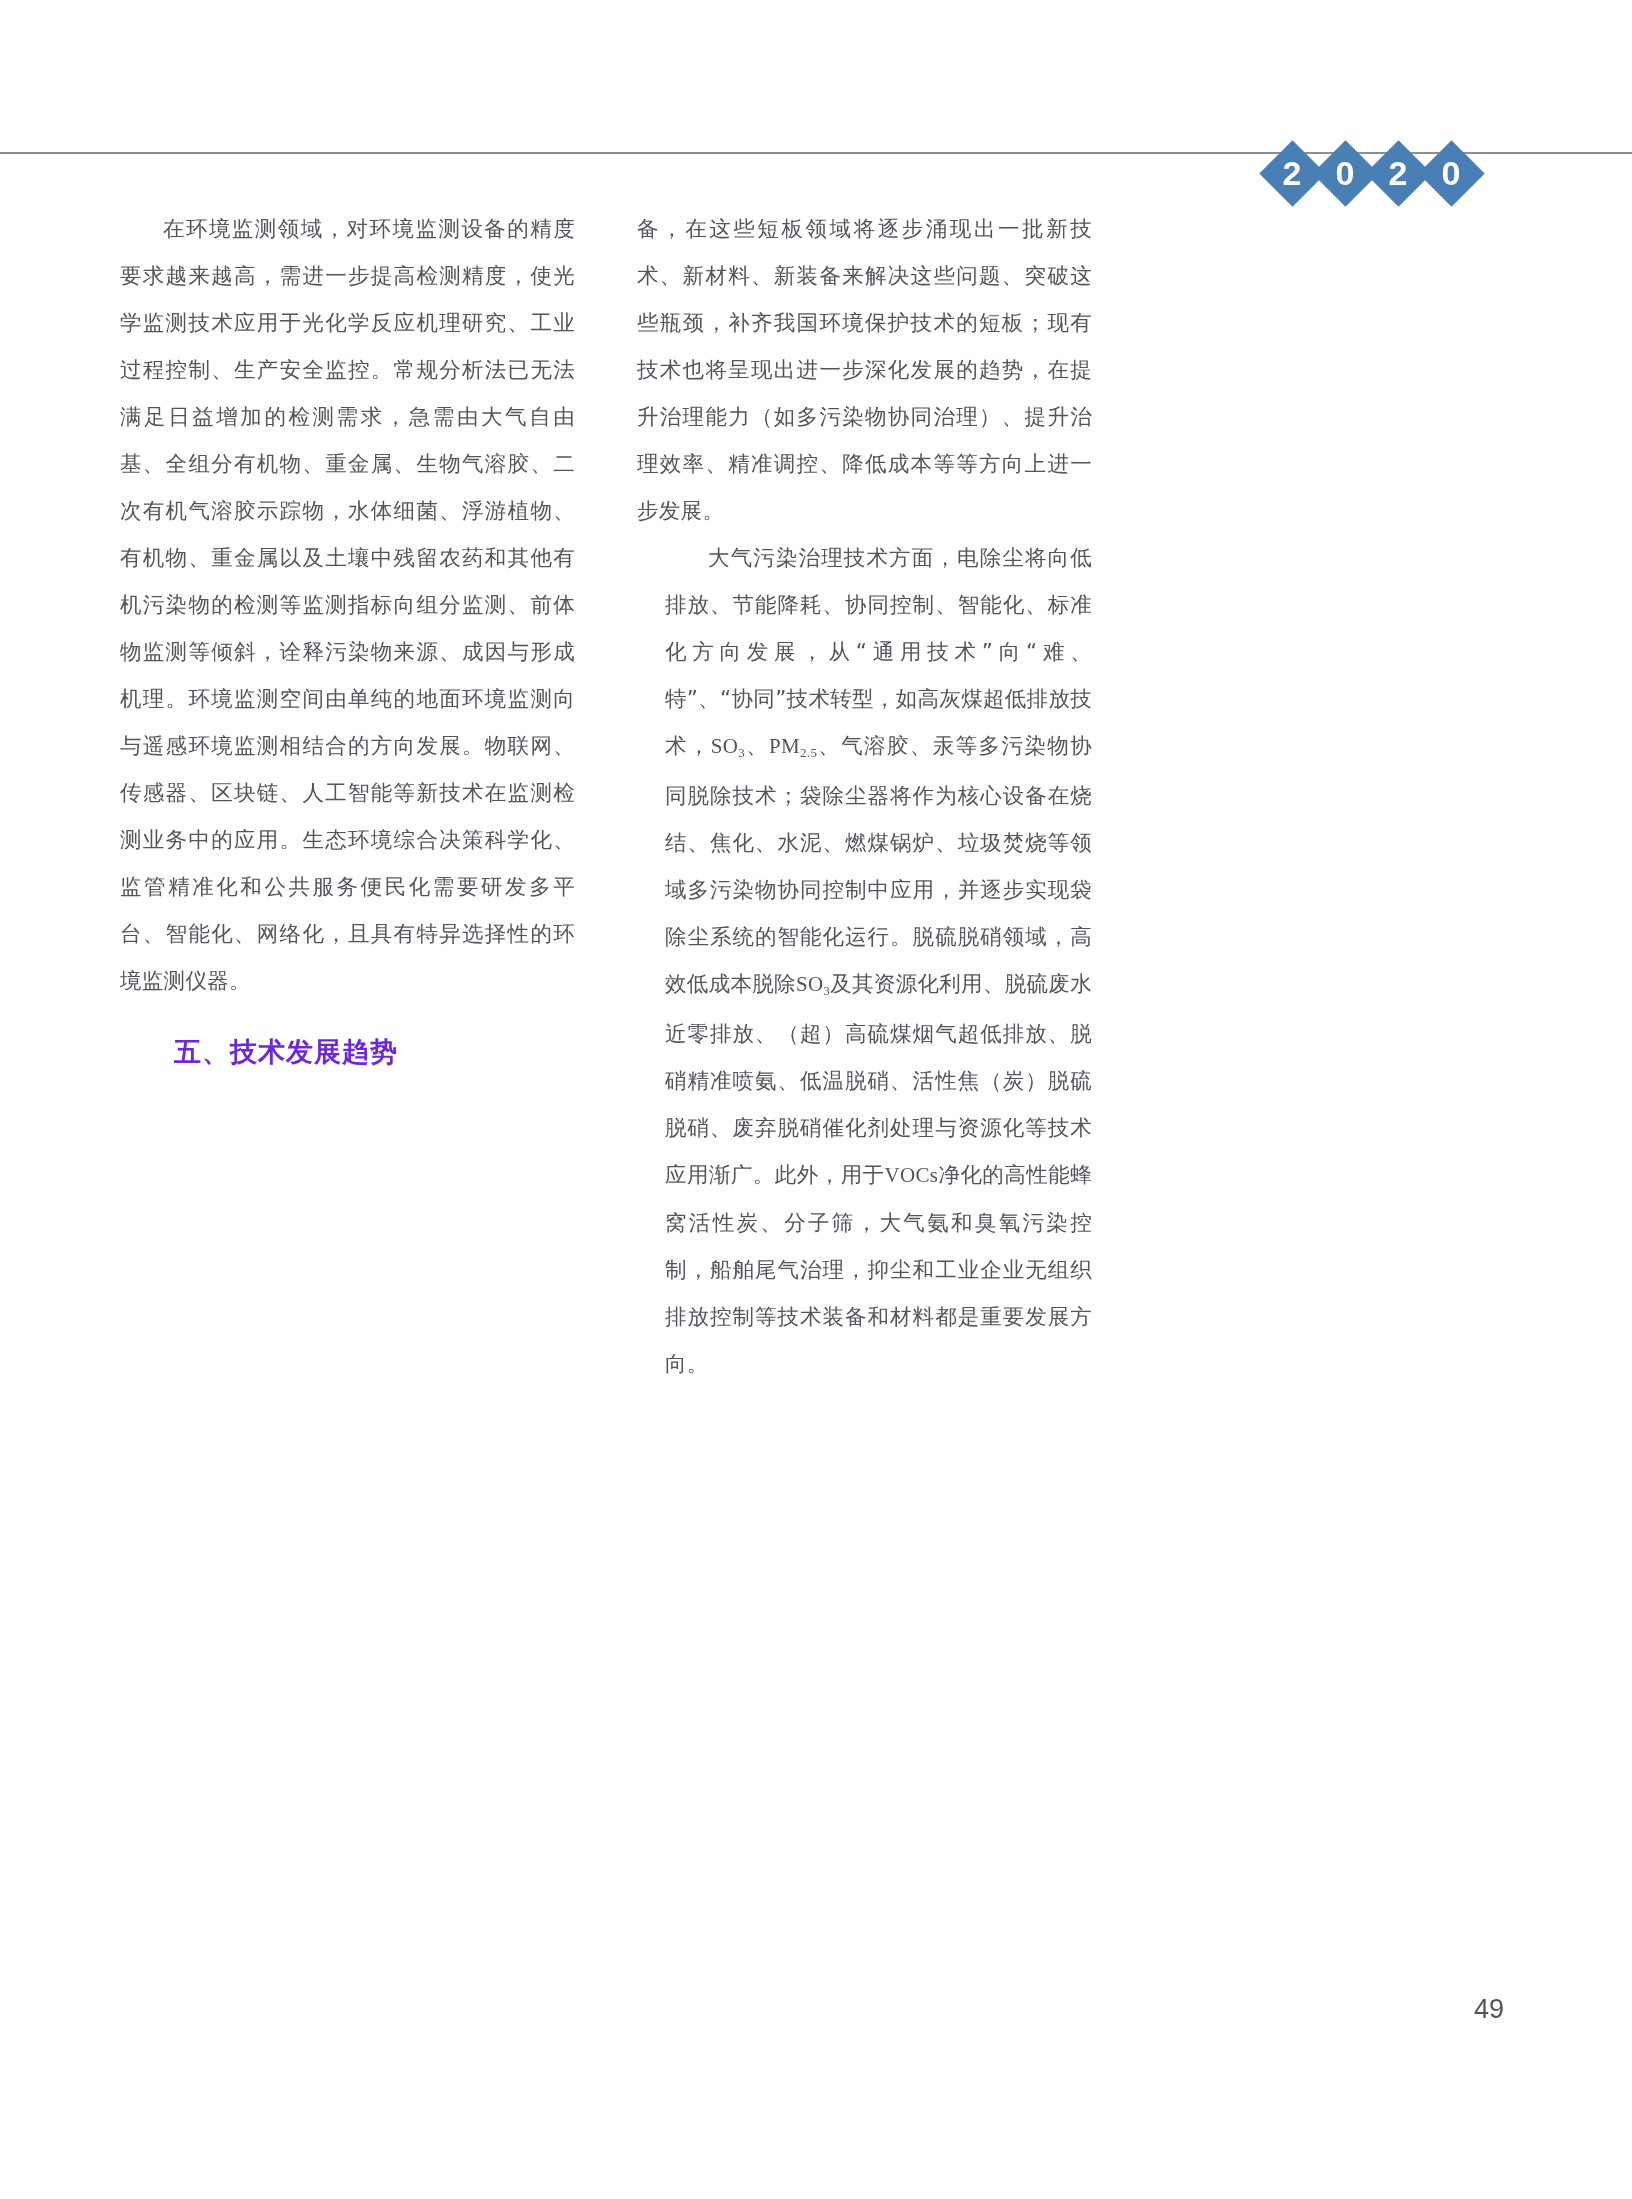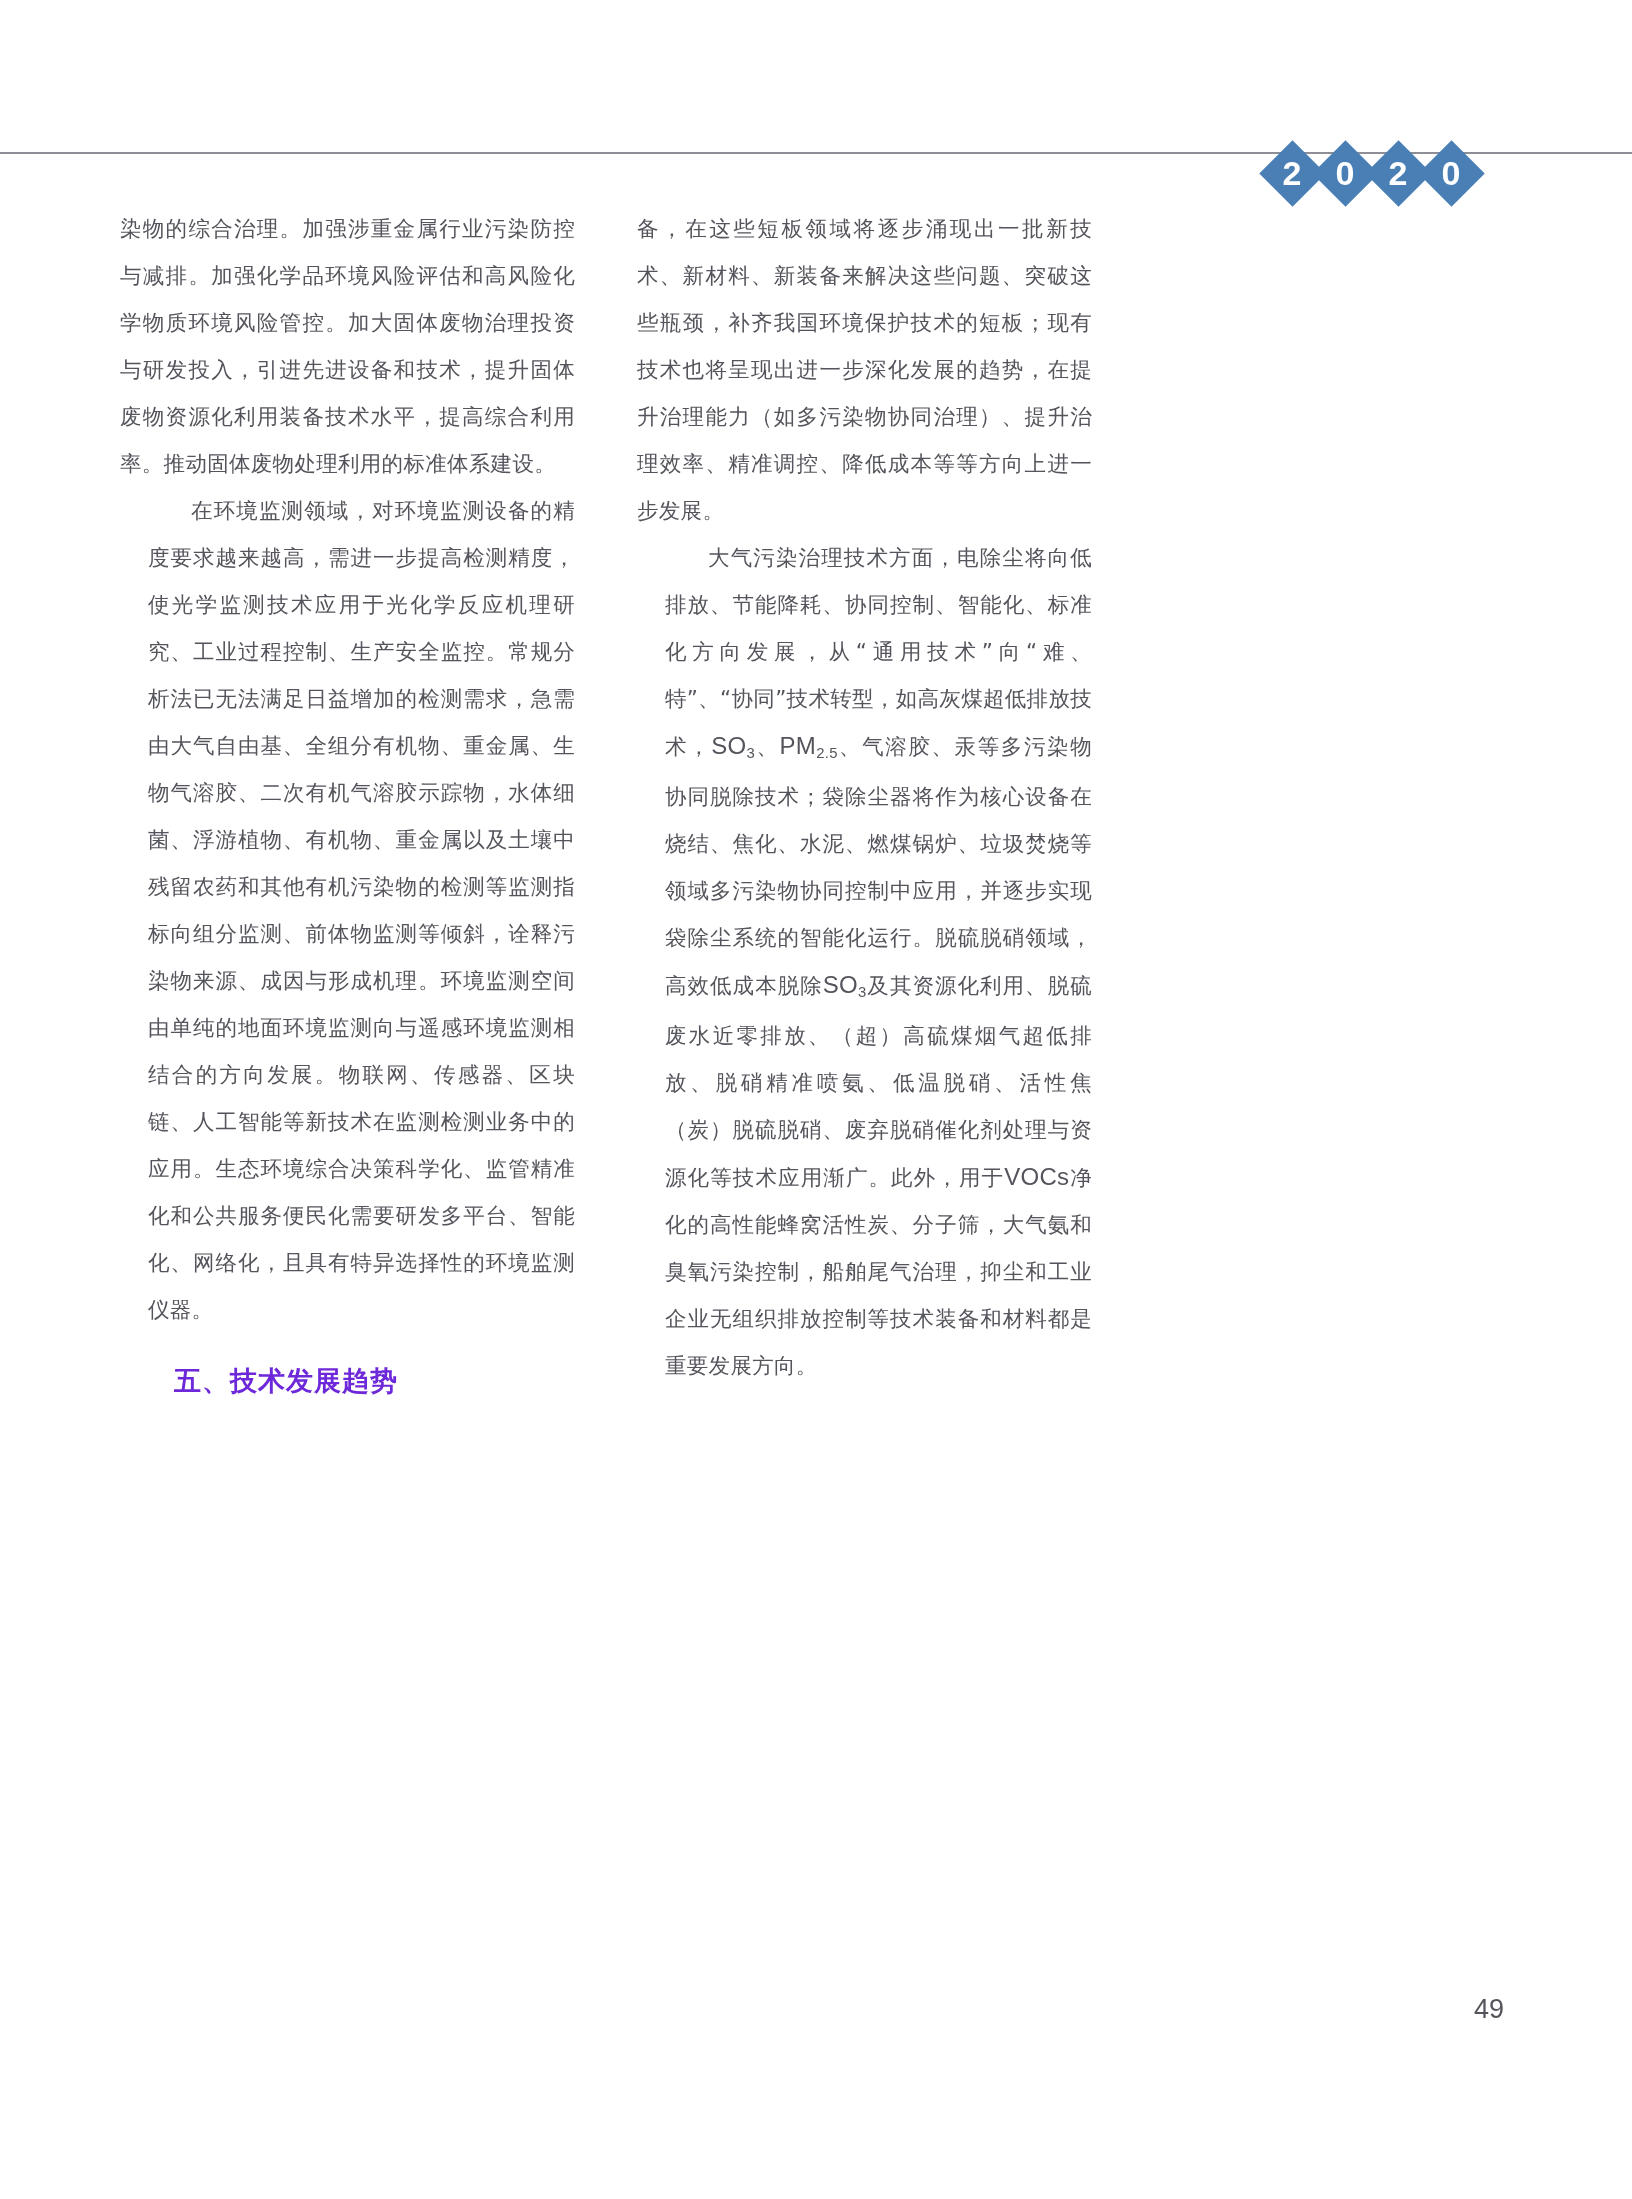--- a/index.html
+++ b/index.html
@@ -118,22 +118,22 @@
     font-weight: bold;
     font-size: 27px;
     line-height: 47px;
     letter-spacing: 1px;
     text-indent: 2em;
     text-align: left;
   }
 
   
   .chem {
-    font-family: Liberation Sans, sans-serif;
-    font-size: 24px;
+    font-family: Liberation Serif, serif;
+    font-size: 21px;
   }
   .chem sub {
     font-size: 0.62em;
     vertical-align: baseline;
     position: relative;
     top: 0.30em;
   }
 
   
   .page-number {
@@ -170,21 +170,20 @@
       <div class="diamond">
         <span class="shape"></span>
         <span class="digit">0</span>
       </div>
     </div>
   </div>
 
   <div class="columns">
 
     <div class="col">
-      <p>染物的综合治理。加强涉重金属行业污染防控与减排。加强化学品环境风险评估和高风险化学物质环境风险管控。加大固体废物治理投资与研发投入，引进先进设备和技术，提升固体废物资源化利用装备技术水平，提高综合利用率。推动固体废物处理利用的标准体系建设。</p>
       <p class="indent">在环境监测领域，对环境监测设备的精度要求越来越高，需进一步提高检测精度，使光学监测技术应用于光化学反应机理研究、工业过程控制、生产安全监控。常规分析法已无法满足日益增加的检测需求，急需由大气自由基、全组分有机物、重金属、生物气溶胶、二次有机气溶胶示踪物，水体细菌、浮游植物、有机物、重金属以及土壤中残留农药和其他有机污染物的检测等监测指标向组分监测、前体物监测等倾斜，诠释污染物来源、成因与形成机理。环境监测空间由单纯的地面环境监测向与遥感环境监测相结合的方向发展。物联网、传感器、区块链、人工智能等新技术在监测检测业务中的应用。生态环境综合决策科学化、监管精准化和公共服务便民化需要研发多平台、智能化、网络化，且具有特异选择性的环境监测仪器。</p>
       <h2 class="section-heading">五、技术发展趋势</h2>
     </div>
 
     <div class="col">
       <p>备，在这些短板领域将逐步涌现出一批新技术、新材料、新装备来解决这些问题、突破这些瓶颈，补齐我国环境保护技术的短板；现有技术也将呈现出进一步深化发展的趋势，在提升治理能力（如多污染物协同治理）、提升治理效率、精准调控、降低成本等等方向上进一步发展。</p>
       <p class="indent">大气污染治理技术方面，电除尘将向低排放、节能降耗、协同控制、智能化、标准化方向发展，从“通用技术”向“难、特”、“协同”技术转型，如高灰煤超低排放技术，<span class="chem">SO<sub>3</sub></span>、<span class="chem">PM<sub>2.5</sub></span>、气溶胶、汞等多污染物协同脱除技术；袋除尘器将作为核心设备在烧结、焦化、水泥、燃煤锅炉、垃圾焚烧等领域多污染物协同控制中应用，并逐步实现袋除尘系统的智能化运行。脱硫脱硝领域，高效低成本脱除<span class="chem">SO<sub>3</sub></span>及其资源化利用、脱硫废水近零排放、（超）高硫煤烟气超低排放、脱硝精准喷氨、低温脱硝、活性焦（炭）脱硫脱硝、废弃脱硝催化剂处理与资源化等技术应用渐广。此外，用于<span class="chem">VOCs</span>净化的高性能蜂窝活性炭、分子筛，大气氨和臭氧污染控制，船舶尾气治理，抑尘和工业企业无组织排放控制等技术装备和材料都是重要发展方向。</p>
     </div>
 
   </div>

